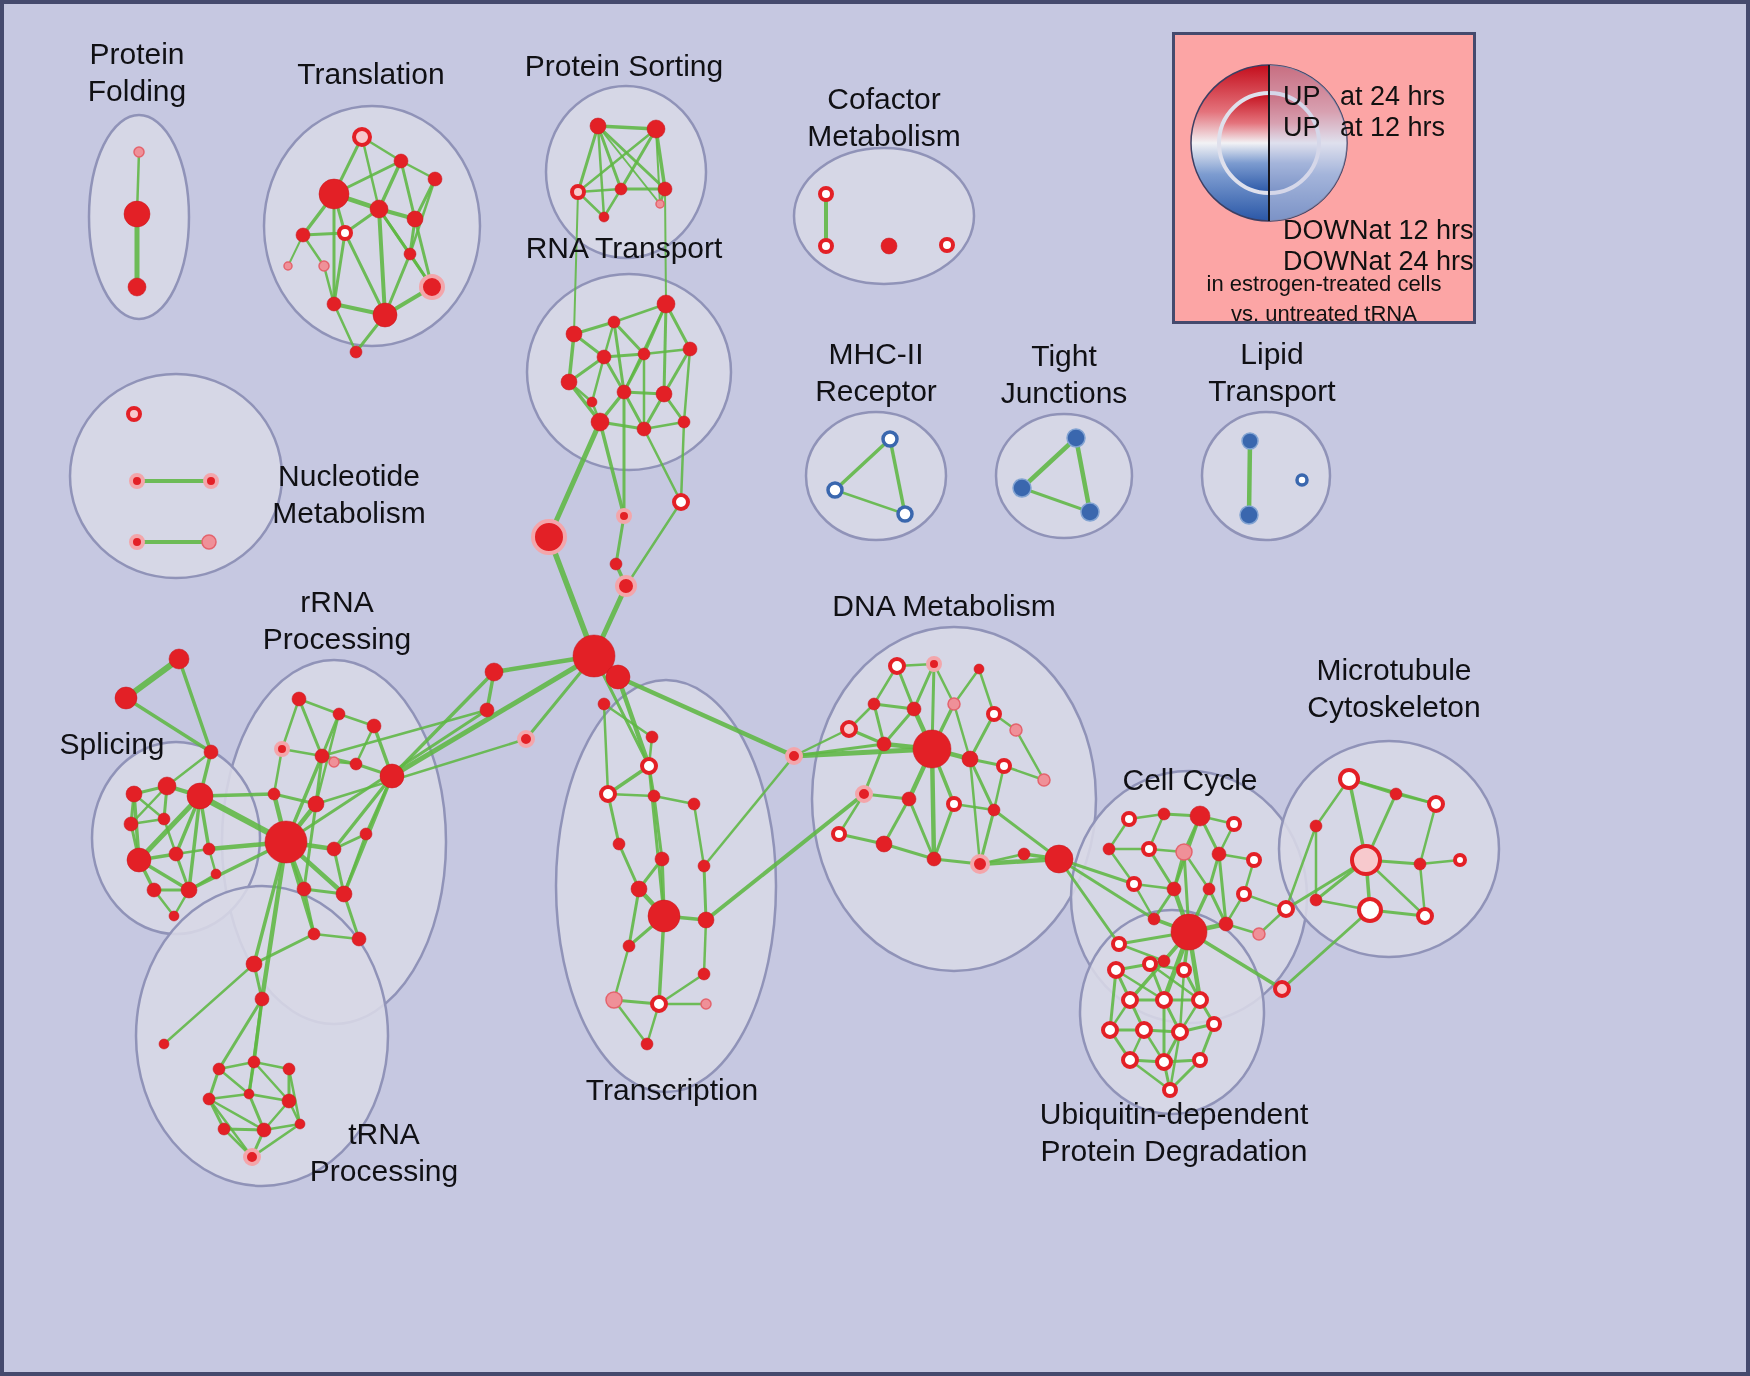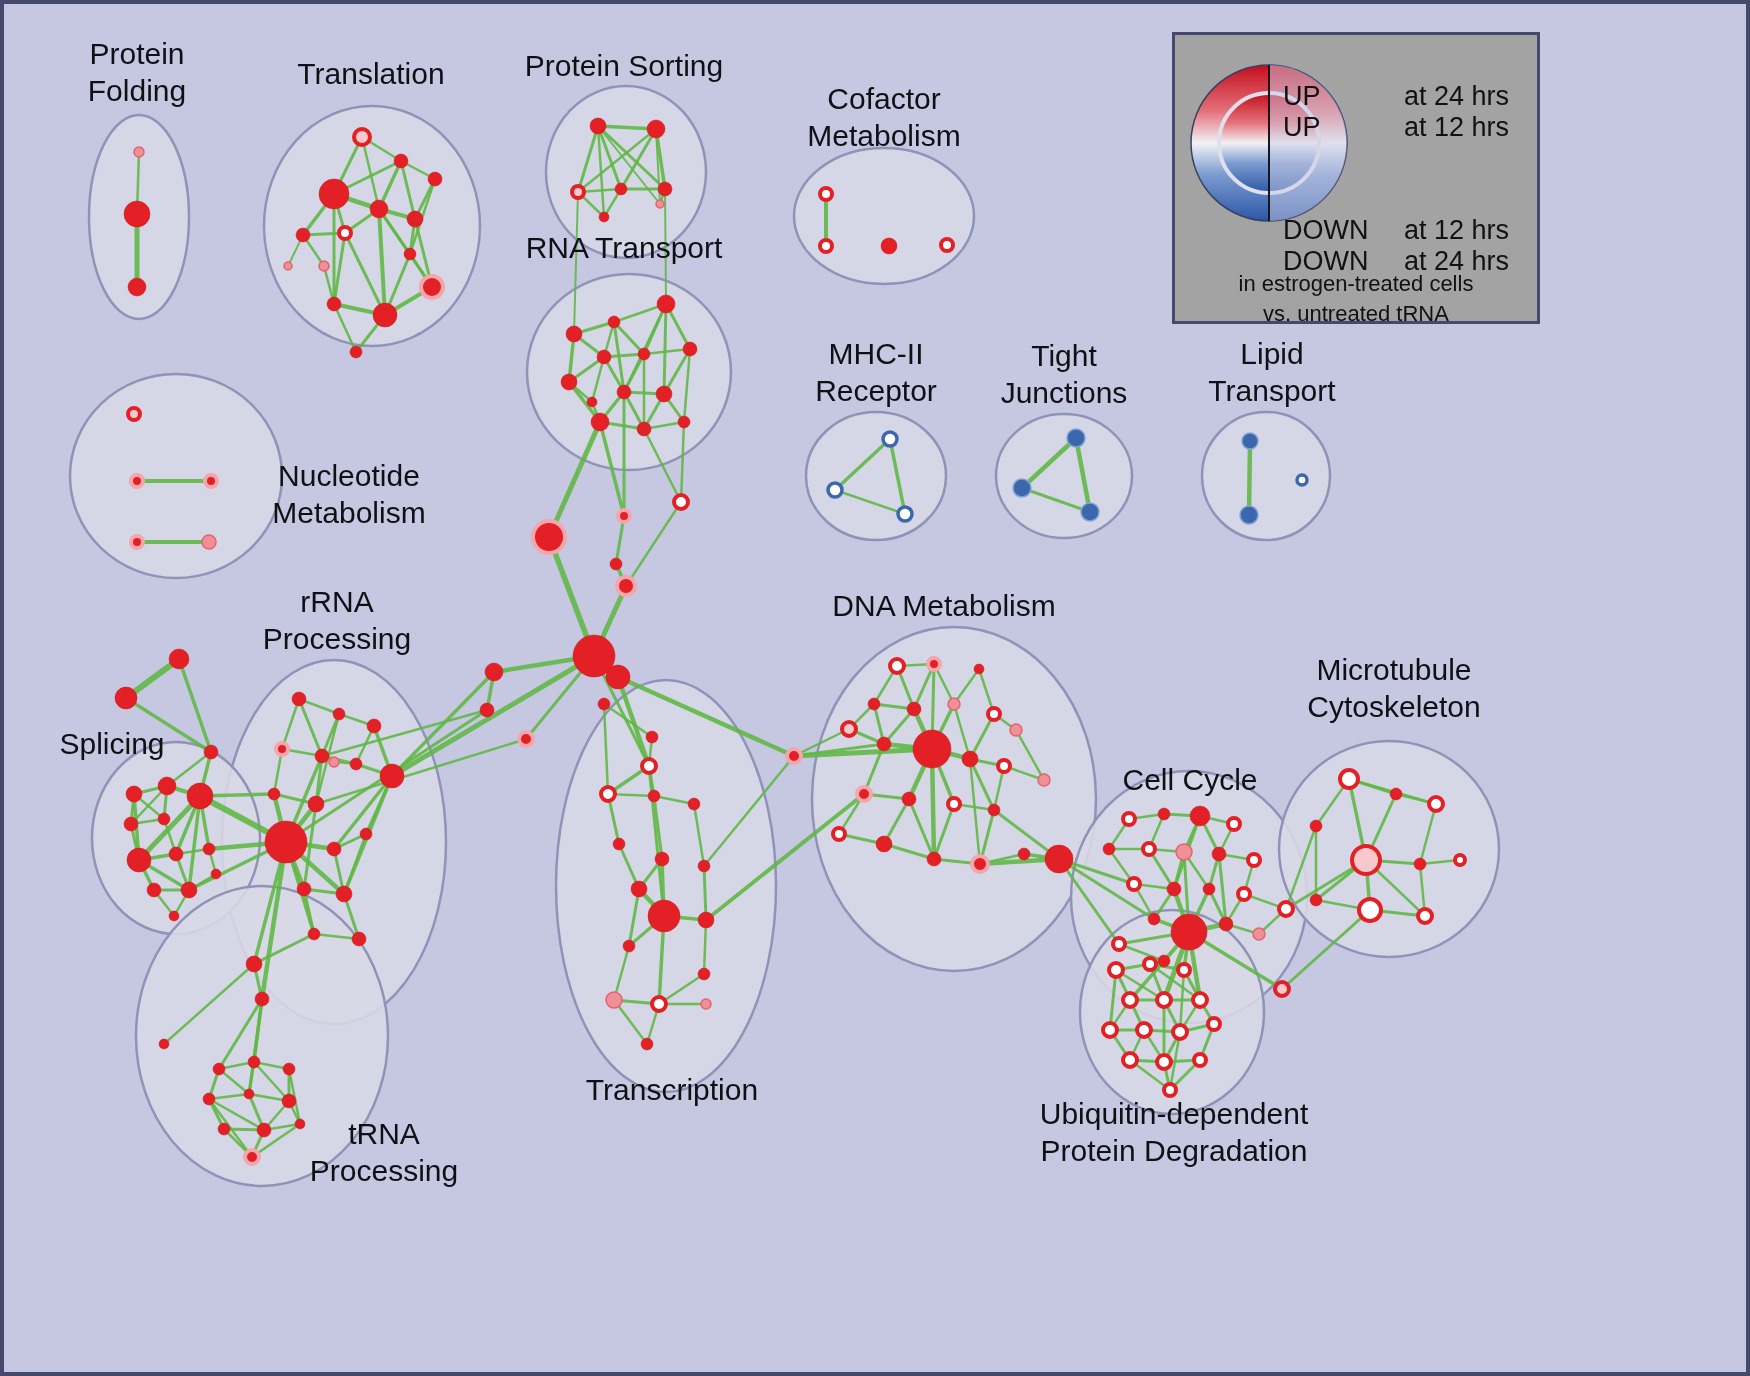--- a/index.html
+++ b/index.html
@@ -2,22 +2,22 @@
 <html><head>
 <meta charset="utf-8">
 <style>
   html,body{margin:0;padding:0;background:#fff;}
   .stage{position:relative;width:1750px;height:1376px;background:#c6c8e1;border:4px solid #454a6d;
          box-sizing:border-box;overflow:hidden;font-family:"Liberation Sans",sans-serif;padding-left:29px;}
   #net{position:absolute;left:0;top:0;}
   .cluster{fill:#d8d8e6;fill-opacity:.88;stroke:#9093b8;stroke-width:2.5;}
   .edge{stroke:#5fb743;stroke-opacity:.88;stroke-linecap:round;}
   .clabel{font-size:30px;fill:#101014;text-anchor:middle;font-family:"Liberation Sans",sans-serif;}
-  .legend{position:absolute;left:1168px;top:28px;width:368px;height:292px;border:3px solid #454a6d;
-          background:#a3a3a3;box-sizing:border-box;}
+  .legend{position:absolute;left:1168px;top:28px;width:304px;height:292px;border:3px solid #454a6d;
+          background:#fca5a5;box-sizing:border-box;}
   .ring{position:absolute;left:10px;top:24px;}
   .lrow{position:absolute;left:108px;right:28px;display:flex;justify-content:space-between;
         font-size:27px;color:#111;white-space:nowrap;}
   .lrow0{top:46px;} .lrow1{top:77px;} .lrow2{top:180px;} .lrow3{top:211px;}
   .lcap{position:absolute;left:0;right:0;text-align:center;font-size:22px;color:#111;} .lcap2:{}
   .lcapA{top:236px;} .lcapB{top:266px;}
 </style>
 </head>
 <body>
 

